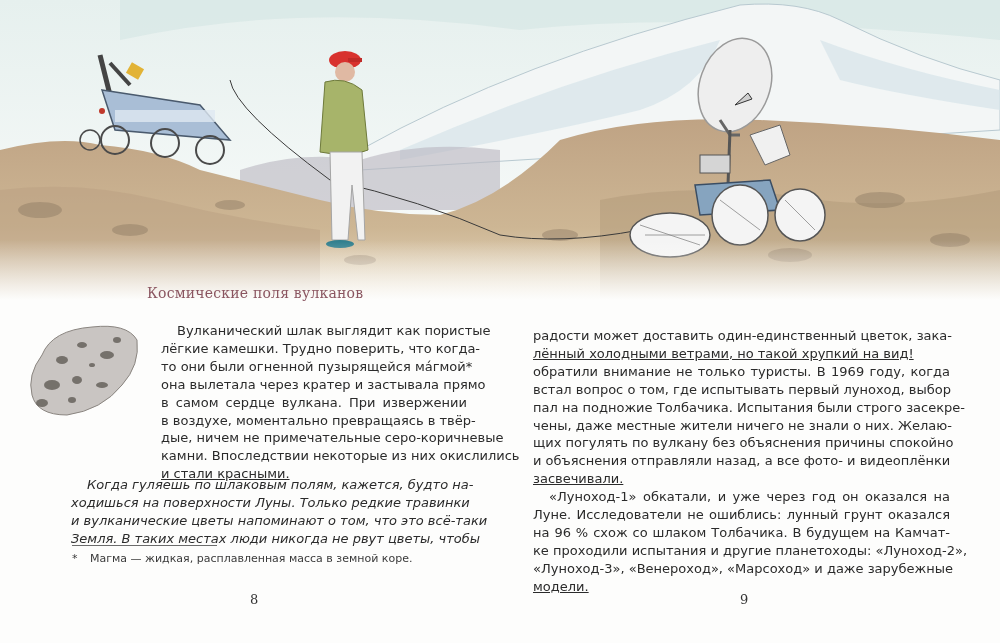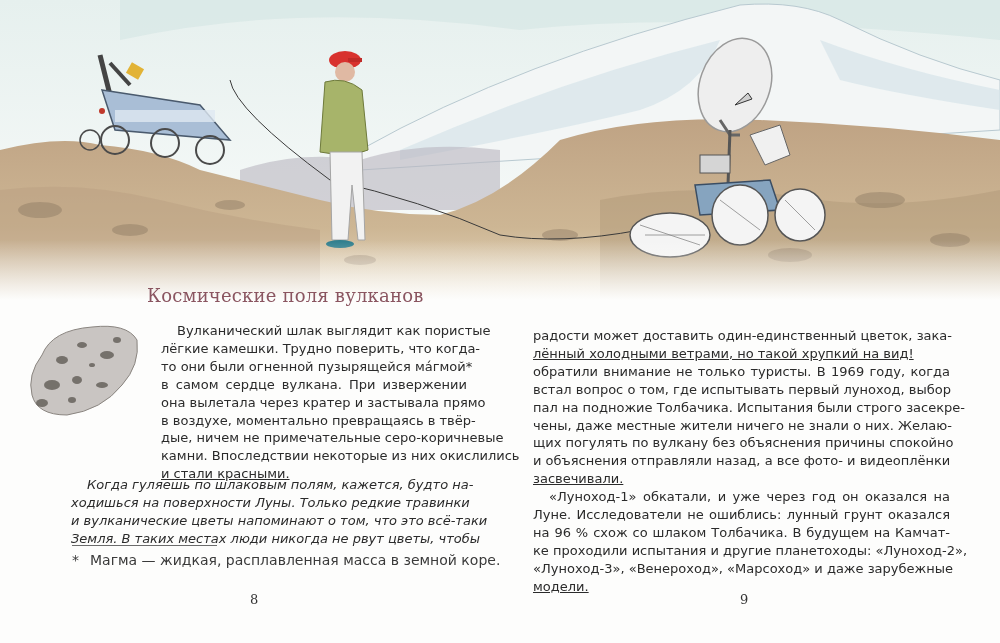--- a/index.html
+++ b/index.html
@@ -15,36 +15,36 @@
   .illustration { position:absolute; left:0; top:0; width:1000px; height:300px; overflow:hidden; }
   .illustration svg { display:block; }
 
   
   .page { position:absolute; top:280px; }
   .page-left { left:0; width:500px; }
   .page-right { left:500px; width:500px; }
 
   .chapter-title {
     position:absolute; left:147px; top:5px;
-    font-family:"DejaVu Serif", serif; font-size:18px; color:#8a5560;
+    font-family:"DejaVu Serif", serif; font-size:14px; color:#8a5560;
     letter-spacing:0.2px; white-space:nowrap;
   }
   .body-text {
     font-family:"DejaVu Sans", sans-serif;
     font-size:13px; line-height:17.9px; color:#2b2b2b;
     text-align:justify; text-align-last:justify;
   }
   .body-text .line { display:block; white-space:nowrap; text-align:justify; text-align-last:justify; }
   .body-text .line.last { text-align-last:left;text-decoration:underline; }
 
   .left-col-1 { position:absolute; left:161px; top:42px; width:306px; }
   .left-col-2 { position:absolute; left:71px; top:196px; width:396px;font-style:italic; }
 
   .footnote-rule { position:absolute; left:72px; top:265px; width:145px; height:1px; background:#6b6b6b; }
-  .footnote { position:absolute; left:72px; top:272px; font-size:14px; color:#3a3a3a; white-space:nowrap; }
+  .footnote { position:absolute; left:72px; top:272px; font-size:11px; color:#3a3a3a; white-space:nowrap; }
   .footnote .mark { display:inline-block; width:18px; }
 
   .page-number { position:absolute; top:312px; font-family:"DejaVu Serif", serif; font-size:13px; color:#333; }
   .page-left .page-number { left:250px; }
   .page-right .page-number { left:240px; }
 
   .right-col { position:absolute; left:33px; top:47px; width:417px; }
 
   .indent { padding-left:16px; }
 
@@ -160,22 +160,22 @@
     </g>
   </svg>
 
   <div class="page page-left">
     <div class="chapter-title">Космические поля вулканов</div>
 
     <div class="body-text left-col-1">
       <span class="line indent">Вулканический шлак выглядит как пористые</span>
       <span class="line">лёгкие камешки. Трудно поверить, что когда-</span>
       <span class="line">то они были огненной пузырящейся ма́гмой*</span>
+      <span class="line">она вылетала через кратер и застывала прямо</span>
       <span class="line">в самом сердце вулкана. При извержении</span>
-      <span class="line">она вылетала через кратер и застывала прямо</span>
       <span class="line">в воздухе, моментально превращаясь в твёр-</span>
       <span class="line">дые, ничем не примечательные серо-коричневые</span>
       <span class="line">камни. Впоследствии некоторые из них окислились</span>
       <span class="line last">и стали красными.</span>
     </div>
 
     <div class="body-text left-col-2">
       <span class="line indent">Когда гуляешь по шлаковым полям, кажется, будто на-</span>
       <span class="line">ходишься на поверхности Луны. Только редкие травинки</span>
       <span class="line">и вулканические цветы напоминают о том, что это всё-таки</span>

